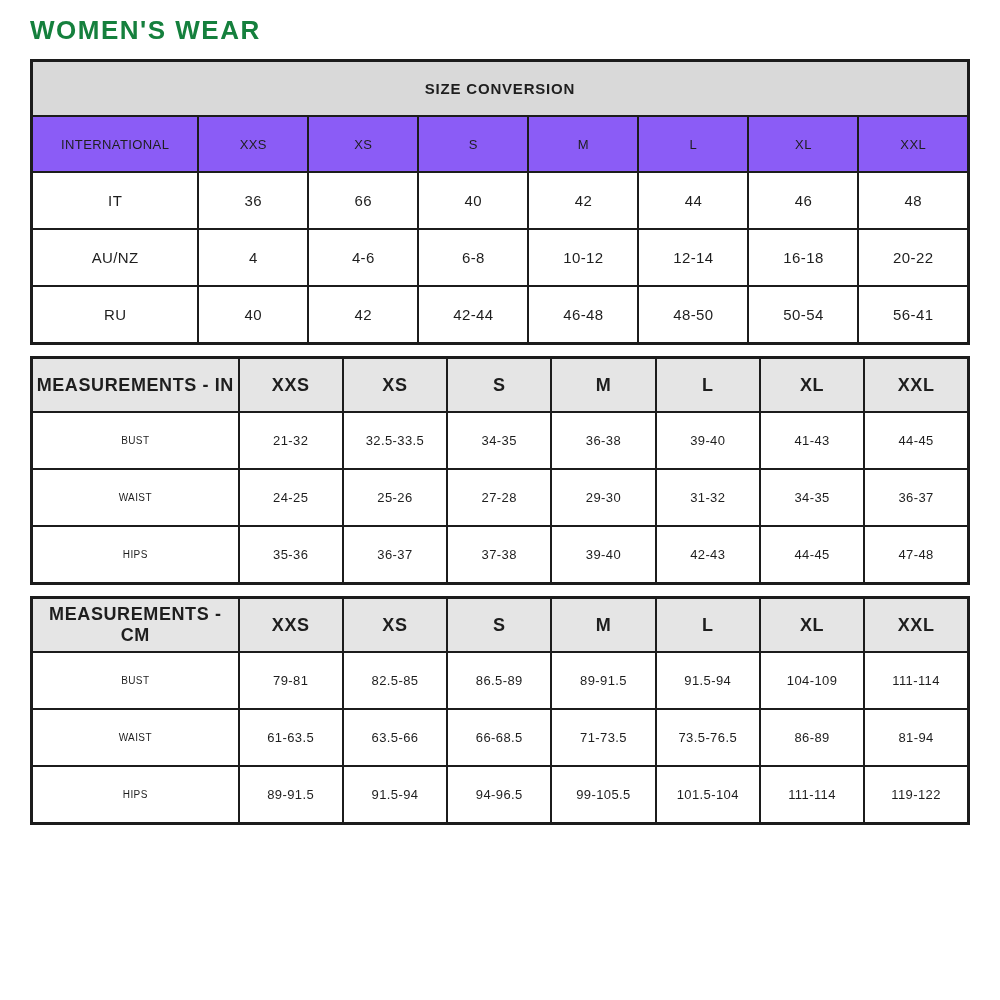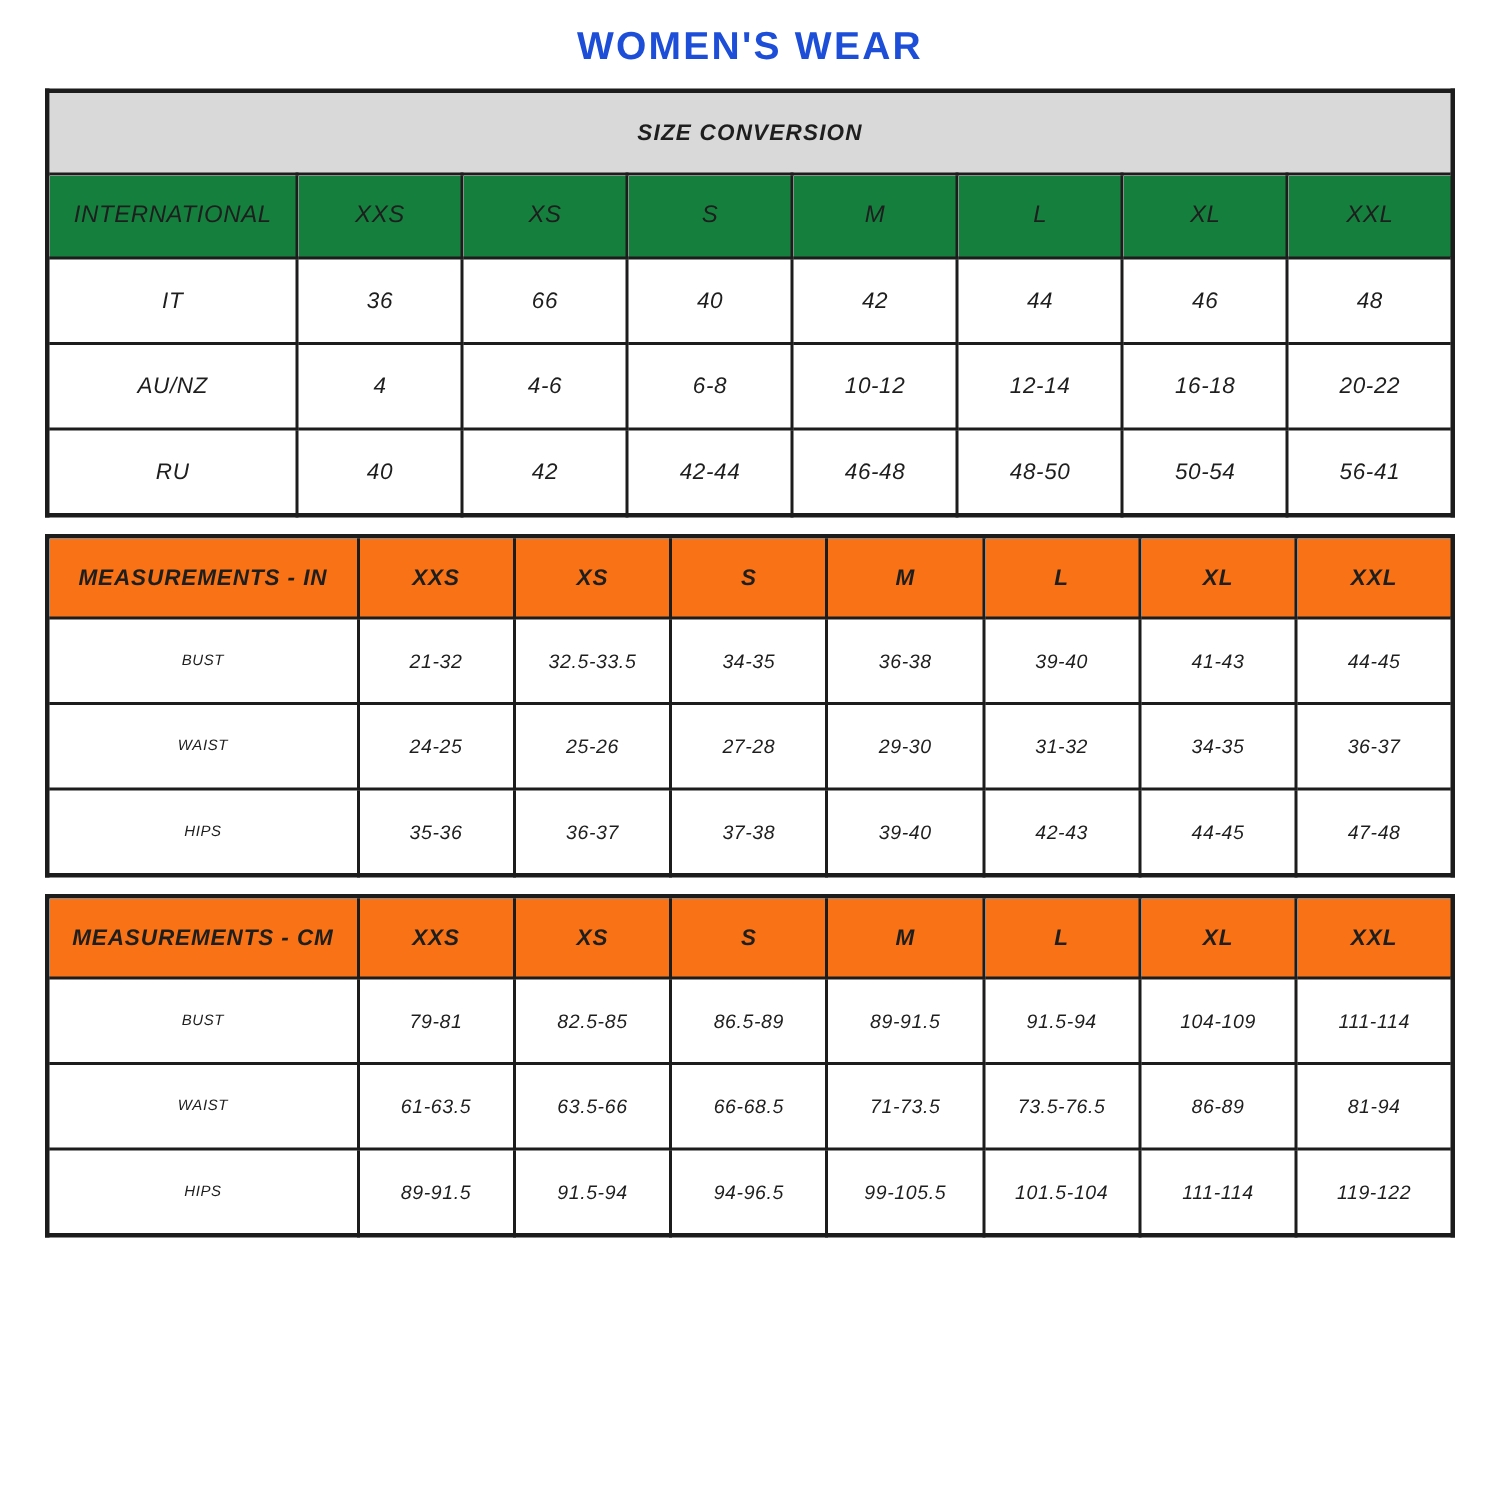--- a/index.html
+++ b/index.html
@@ -10,69 +10,67 @@
   body {
     width: 1000px;
     height: 1000px;
     box-sizing: border-box;
     padding: 0 30px;
     font-family: "Liberation Sans", sans-serif;
     color: #1e1e1e;
     -webkit-font-smoothing: antialiased;
   }
   .page-title {
-    text-align: center;
     font-size: 26px;
     font-weight: bold;
     letter-spacing: 1.5px;
     padding: 15px 0 13px 0;
-    color: #1d4ed8;
+    color: #15803d;
   }
   table {
     width: 100%;
     border-collapse: collapse;
     table-layout: fixed;
     border: 3px solid #1c1c1c;
-    font-style: italic;
   }
   th, td {
     border: 2px solid #1c1c1c;
     text-align: center;
     vertical-align: middle;
     padding: 0 2px;
     letter-spacing: 0.4px;
     overflow: hidden;
   }
   
   .conversion .banner-cell {
     height: 53px;
     background: #d9d9d9;
     font-size: 15px;
     font-weight: bold;
     letter-spacing: 0.8px;
   }
   .conversion th {
     height: 54px;
-    background: #15803d;
+    background: #8b5cf6;
     font-weight: normal;
-    font-size: 16px;
+    font-size: 13px;
   }
   .conversion td {
     height: 55px;
     font-size: 15px;
   }
   
   .measure {
     margin-top: 11px;
   }
   .measure th {
     height: 52px;
-    background: #f97316;
+    background: #e5e5e5;
     font-weight: bold;
-    font-size: 15px;
+    font-size: 18px;
     letter-spacing: 0.6px;
   }
   .measure td {
     height: 55px;
     font-size: 13px;
   }
   .measure td:first-child {
     font-size: 10px;
   }
   

